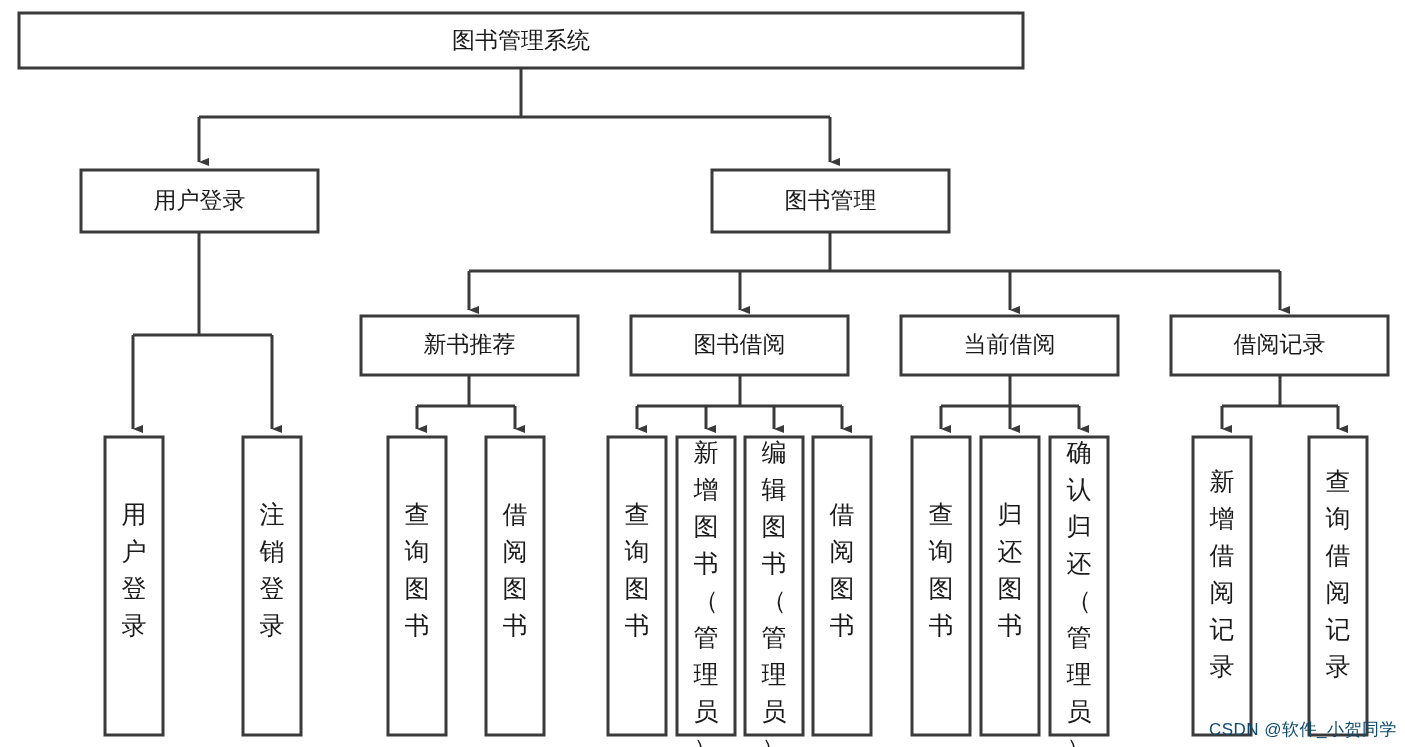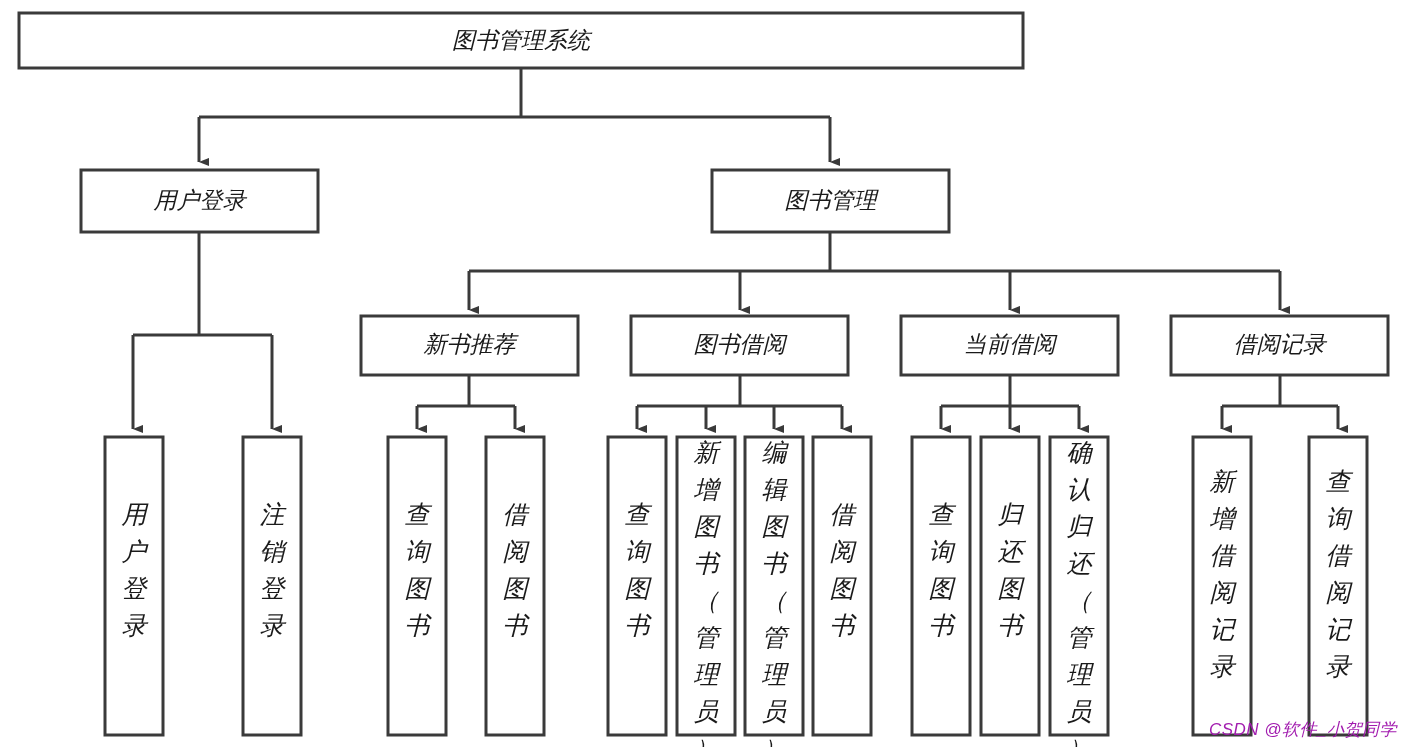--- a/index.html
+++ b/index.html
@@ -9,21 +9,20 @@
   }
   body {
     font-family: "Liberation Sans", "DejaVu Sans", sans-serif;
   }
   #diagram-root {
     position: relative;
     width: 1405px;
     height: 747px;
     background: #ffffff;
     overflow: hidden;
-    font-style: italic;
   }
   svg#flow {
     position: absolute;
     left: 0;
     top: 0;
     width: 1405px;
     height: 747px;
   }
   .node-box {
     fill: #ffffff;
@@ -47,21 +46,21 @@
     fill: #1a1a1a;
     font-size: 25px;
     text-anchor: middle;
   }
   .watermark {
     position: absolute;
     right: 8px;
     bottom: 6px;
     font-family: "Liberation Sans", "DejaVu Sans", sans-serif;
     font-size: 17px;
-    color: #a21caf;
+    color: #0c4a6e;
     letter-spacing: 0.5px;
     white-space: nowrap;
     pointer-events: none;
   }
 </style>
 </head>
 <body>
 
 <div id="diagram-root">
 

